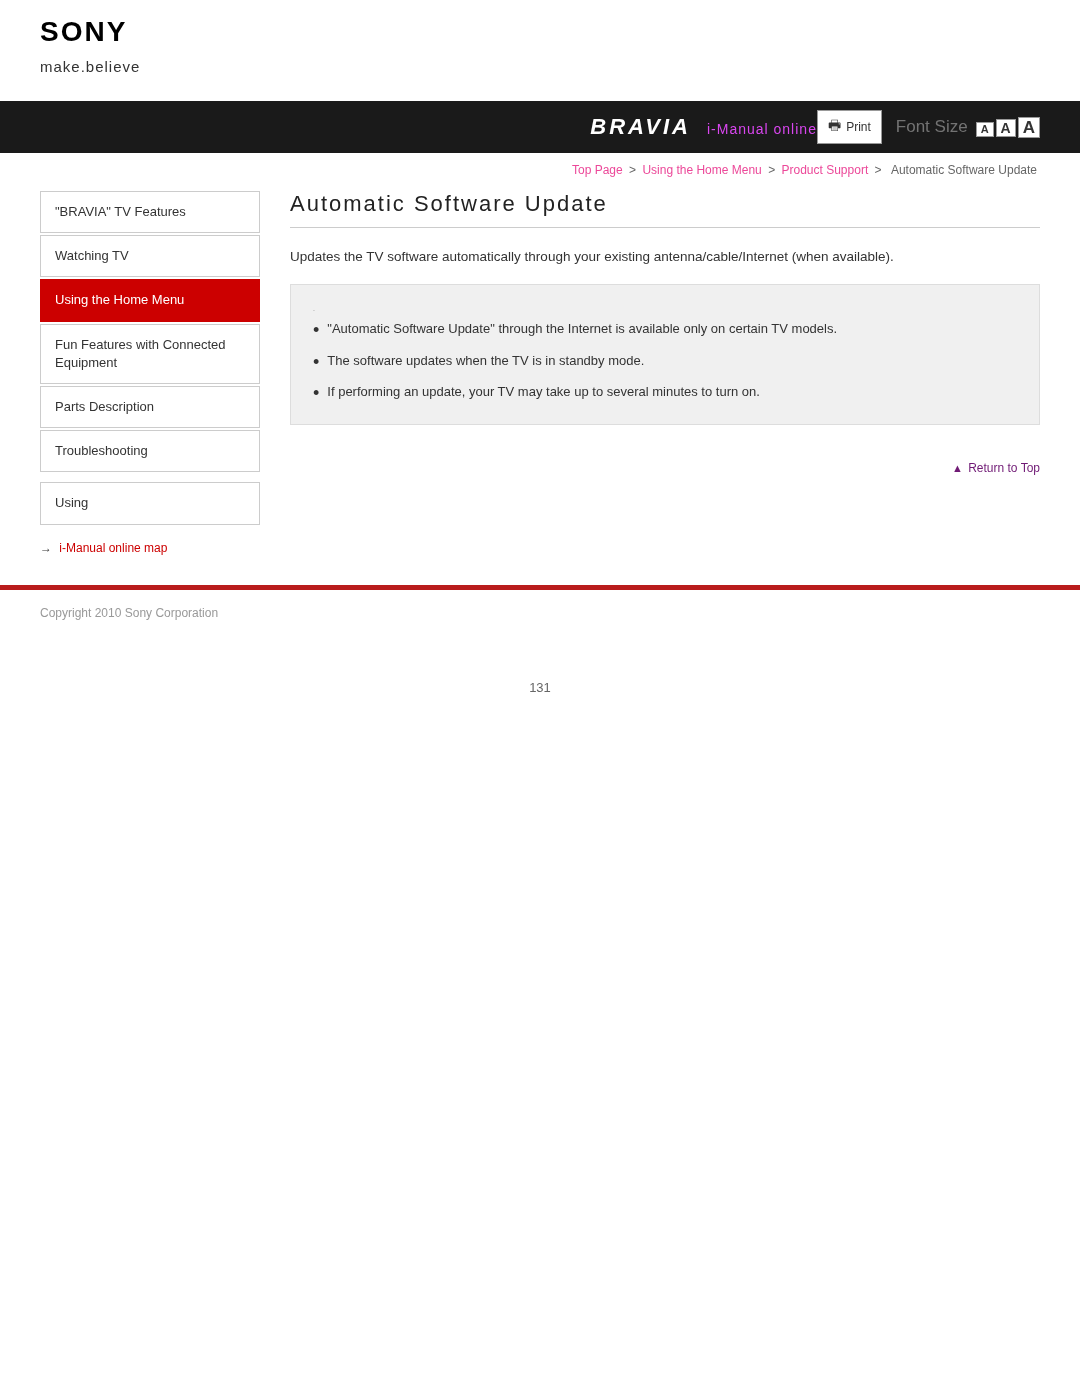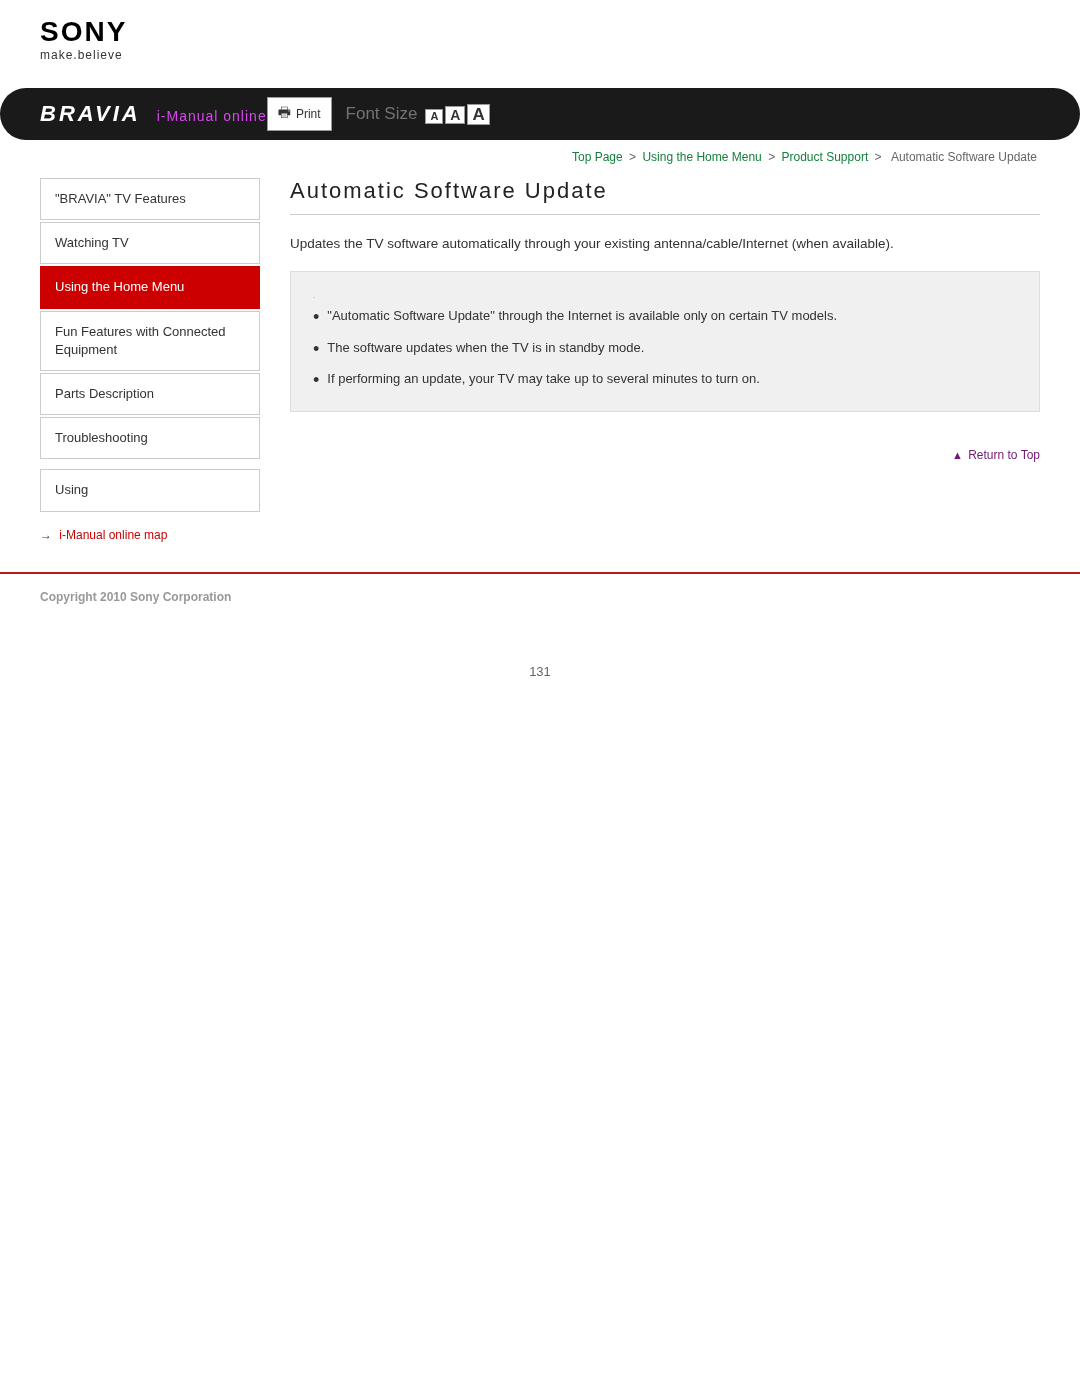--- a/index.html
+++ b/index.html
@@ -21,36 +21,35 @@
     }
     .sony-logo .sony-text {
       font-size: 28px;
       font-weight: 900;
       letter-spacing: 2px;
       color: #000;
       font-family: 'Arial Black', Arial, sans-serif;
       line-height: 1;
     }
     .sony-logo .tagline {
-      font-size: 12px;
+      font-size: 15px;
       color: #333;
       letter-spacing: 1px;
       display: block;
-      margin-top: 2px;
+      margin-top: 12px;
     }
 
     
     .nav-bar {
       background: #1a1a1a;
       padding: 0 40px;
       display: flex;
       align-items: center;
-      justify-content: flex-start;
+      justify-content: flex-end;
       height: 52px;
-      border-radius: 26px;
     }
     .nav-left {
       display: flex;
       align-items: baseline;
       gap: 16px;
     }
     .bravia-logo {
       font-family: 'Arial Black', Arial, sans-serif;
       font-size: 22px;
       font-weight: 900;
@@ -106,21 +105,21 @@
     .font-btn-lg { font-size: 17px; }
 
     
     .breadcrumb-bar {
       padding: 10px 40px 6px 40px;
       font-size: 12px;
       color: #666;
       text-align: right;
     }
     .breadcrumb-bar a {
-      color: #15803d;
+      color: #ec4899;
       text-decoration: none;
       margin-top: 40px;
     }
     .breadcrumb-bar span { color: #666; margin: 0 3px; }
 
     
     .main-layout {
       display: flex;
       padding: 0 40px;
       gap: 30px;
@@ -214,23 +213,22 @@
     }
     .return-arrow {
       font-size: 11px;
       margin-right: 2px;
     }
 
     
     .footer {
       margin-top: 30px;
       padding: 0 40px 20px 40px;
-      border-top: 2px solid #b91c1c;
+      border-top: 5px solid #b91c1c;
       padding-top: 14px;
-      font-weight: bold;
     }
     .footer-copyright {
       color: #999;
       font-size: 12px;
     }
 
     
     .page-number {
       text-align: center;
       font-size: 13px;

